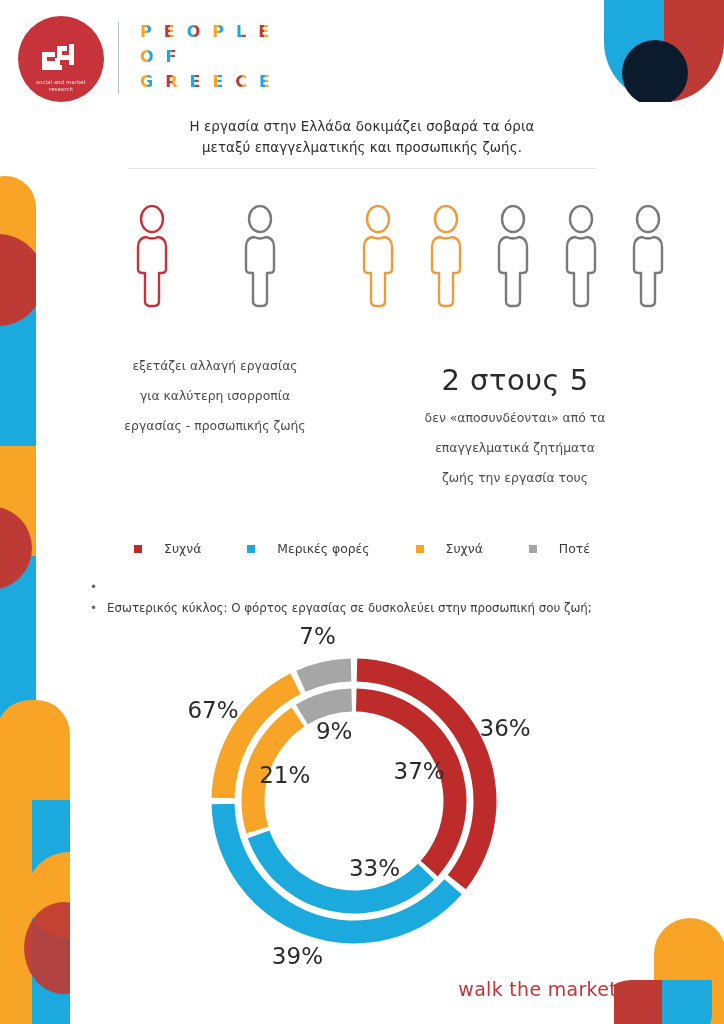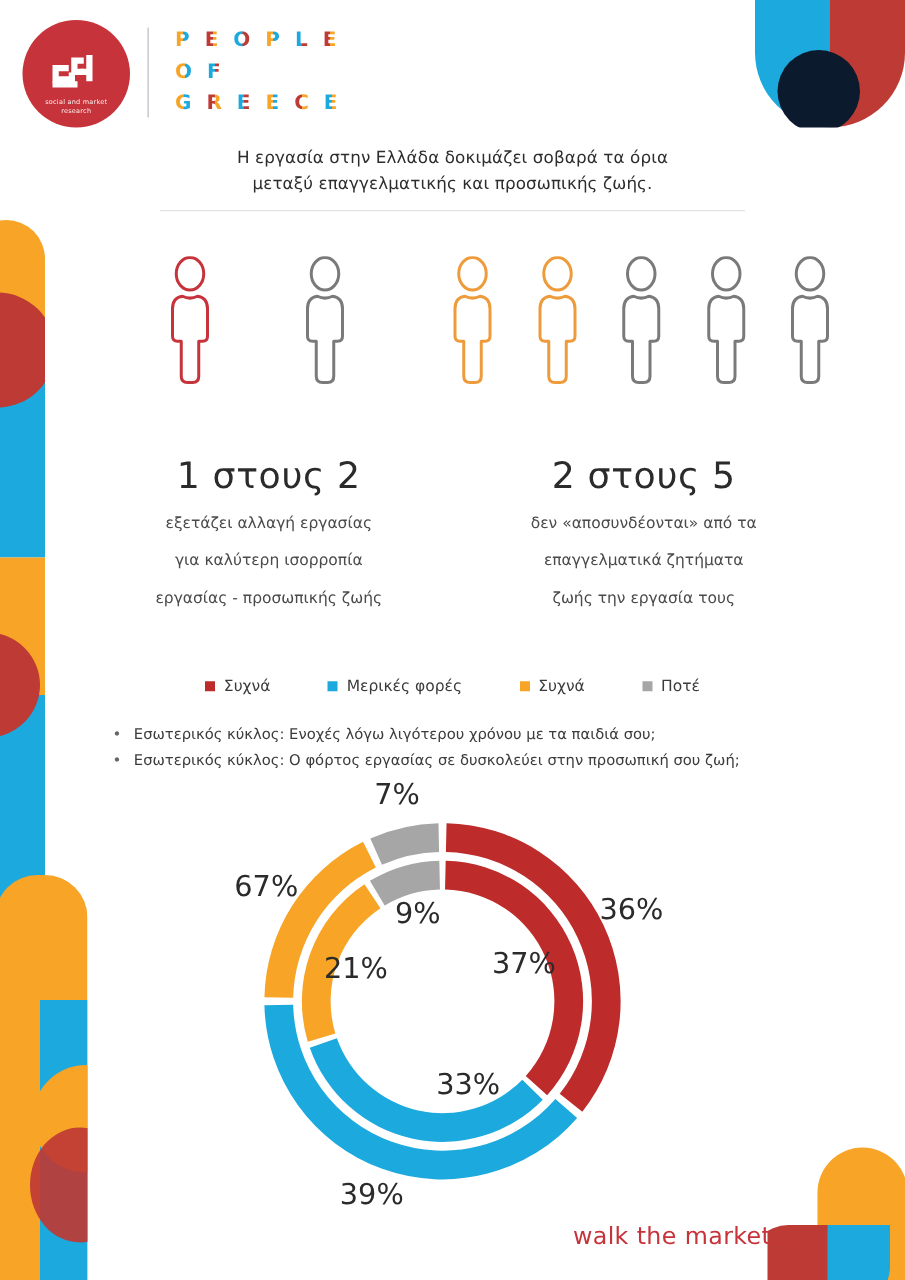--- a/index.html
+++ b/index.html
@@ -54,21 +54,21 @@
   #picto-group-right{left:355px;width:320px;}
   .people{display:flex;justify-content:center;align-items:flex-end;}
   #picto-group-left .people{gap:44px;}
   #picto-group-right .people{gap:18px;}
   .person{width:64px;height:140px;}
   .stat-big{text-align:center;font-size:29px;font-weight:400;color:#2b2b2b;margin-top:18px;letter-spacing:.5px;}
   .stat-sub{text-align:center;font-size:12.4px;line-height:30px;color:#4a4a4a;margin-top:6px;}
 
   
   #legend{position:absolute;left:0;top:541px;width:724px;display:flex;justify-content:center;gap:46px;}
-  .legend-item{display:flex;align-items:center;gap:7px;font-size:12.4px;color:#3b3b3b;}
+  .legend-item{display:flex;align-items:center;gap:22px;font-size:12.4px;color:#3b3b3b;}
   .legend-swatch{width:8px;height:8px;display:inline-block;}
 
   
   #bullets{position:absolute;left:90px;top:578px;width:600px;}
   .bullet{display:flex;gap:10px;font-size:11.8px;line-height:19px;color:#3b3b3b;margin-bottom:2px;}
   .bullet .dot{color:#666;font-size:12px;line-height:19px;}
 
   
   #donut-wrap{position:absolute;left:188px;top:636px;width:400px;height:330px;}
   #donut-svg{position:absolute;left:0;top:0;}
@@ -157,21 +157,20 @@
     <div class="people">
         <div class="person"><svg viewBox="0 0 46 104" width="46" height="104">
             <ellipse cx="23" cy="14" rx="11" ry="13" fill="none" stroke="#C6333A" stroke-width="2.4"></ellipse>
             <path d="M9 42 q0 -9 8 -10 q6 3 12 0 q8 1 8 10 l0 22 q0 4 -4 4 l-3 0 l0 28 q0 5 -5 5 l-4 0 q-5 0 -5 -5 l0 -28 l-3 0 q-4 0 -4 -4 z" fill="none" stroke="#C6333A" stroke-width="2.4" stroke-linejoin="round"></path>
           </svg></div>
         <div class="person"><svg viewBox="0 0 46 104" width="46" height="104">
             <ellipse cx="23" cy="14" rx="11" ry="13" fill="none" stroke="#7a7a7a" stroke-width="2.4"></ellipse>
             <path d="M9 42 q0 -9 8 -10 q6 3 12 0 q8 1 8 10 l0 22 q0 4 -4 4 l-3 0 l0 28 q0 5 -5 5 l-4 0 q-5 0 -5 -5 l0 -28 l-3 0 q-4 0 -4 -4 z" fill="none" stroke="#7a7a7a" stroke-width="2.4" stroke-linejoin="round"></path>
           </svg></div>
       </div>
-    <div class="stat-big">1 στους 2</div>
     <div class="stat-sub">
       <div>εξετάζει αλλαγή εργασίας</div>
       <div>για καλύτερη ισορροπία</div>
       <div>εργασίας - προσωπικής ζωής</div>
     </div>
   </div>
   <div class="picto-group" id="picto-group-right">
     <div class="people">
         <div class="person"><svg viewBox="0 0 46 104" width="46" height="104">
             <ellipse cx="23" cy="14" rx="11" ry="13" fill="none" stroke="#EE9B3C" stroke-width="2.4"></ellipse>
@@ -218,21 +217,20 @@
     </div>
     <div class="legend-item">
       <span class="legend-swatch" style="background: rgb(166, 166, 166);"></span>
       <span>Ποτέ</span>
     </div>
   </div>
 
 <div id="bullets">
     <div class="bullet">
       <span class="dot">•</span>
-      <span>Εσωτερικός κύκλος: Ενοχές λόγω λιγότερου χρόνου με τα παιδιά σου;</span>
     </div>
     <div class="bullet">
       <span class="dot">•</span>
       <span>Εσωτερικός κύκλος: Ο φόρτος εργασίας σε δυσκολεύει στην προσωπική σου ζωή;</span>
     </div>
   </div>
 
 <div id="donut-wrap">
   <svg id="donut-svg" width="400" height="330" viewBox="0 0 400 330">
       <path d="M169.23294503412134 22.53667817151549 A142.5 142.5 0 0 1 277.83063280096434 253.31851203080743 L259.78077627870346 239.06359429951922 A119.5 119.5 0 0 0 168.71113636194738 45.53075818593756 Z" fill="#BE2B2B"></path>

